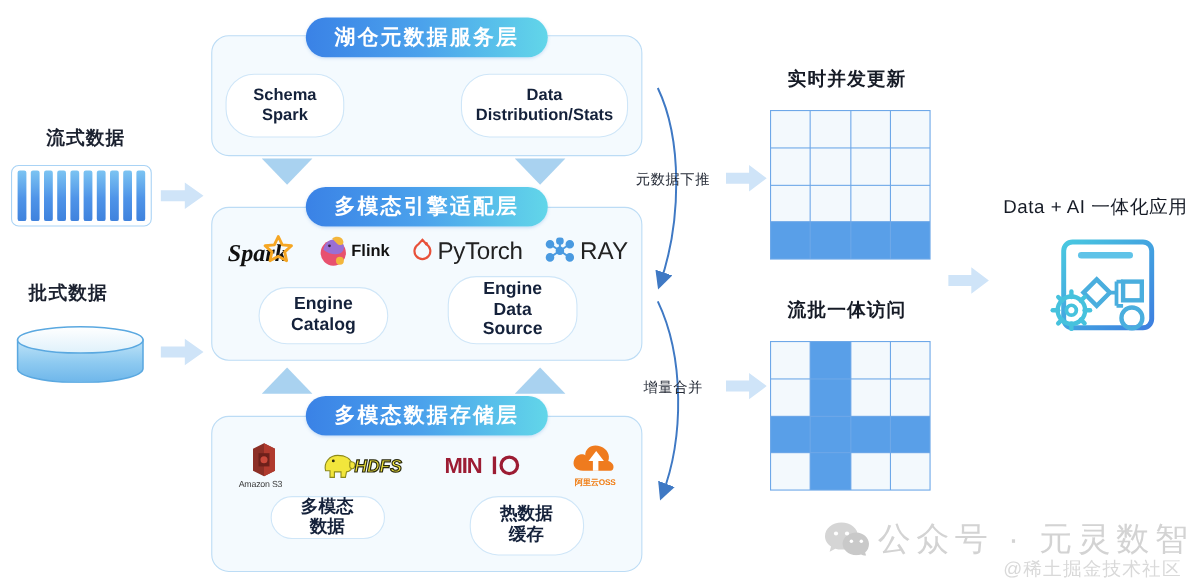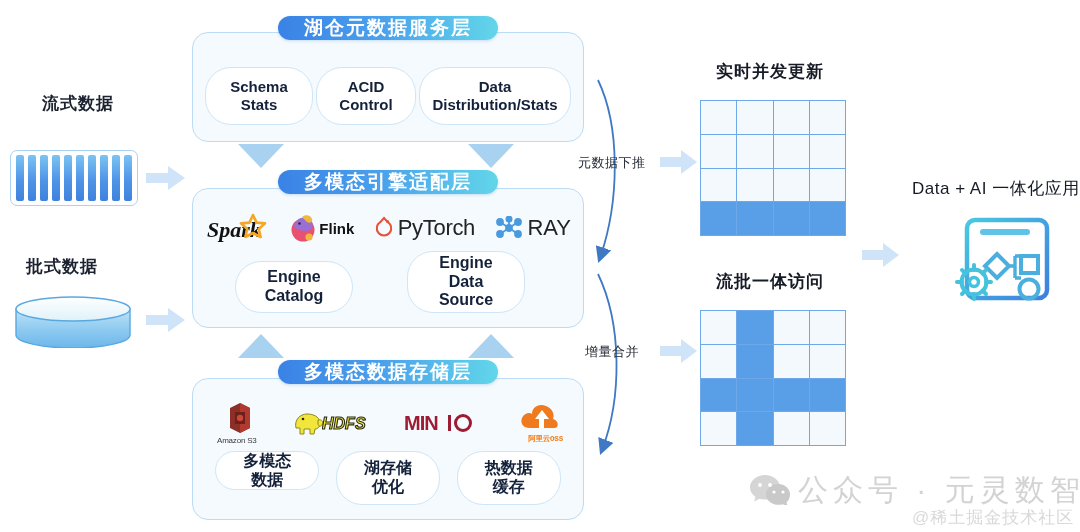--- a/index.html
+++ b/index.html
@@ -63,21 +63,21 @@
     width: 392px;
     border: 1.4px solid #bcdcf5;
     border-radius: 16px;
     background: #f4fafe;
     box-sizing: border-box;
   }
   .layer-pill {
     position: absolute;
     left: 50%;
     transform: translateX(-50%);
-    height: 24px;
+    height: 36px;
     border-radius: 18px;
     background: linear-gradient(90deg, #3a82e6 0%, #4ba2ec 48%, #62d6e9 100%);
     color: #ffffff;
     font-size: 19px;
     font-weight: bold;
     letter-spacing: 2px;
     display: flex;
     align-items: center;
     justify-content: flex-end;
     padding: 0 26px;
@@ -189,21 +189,21 @@
     white-space: nowrap;
   }
   .wm-main { font-size: 30px; letter-spacing: 5px; }
   .wm-sub  { font-size: 17px; letter-spacing: 1px; color: #d9d9d9; }
 </style>
 </head>
 <body>
 
 <div id="canvas">
 
-  <div class="src-title" style="left:42px; top:92px;">流式数据</div>
+  <div class="src-title" style="left:42px; top:114px;">流式数据</div>
 
   <div class="stream-box">
     <div class="stream-bar"></div>
       <div class="stream-bar"></div>
       <div class="stream-bar"></div>
     <div class="stream-bar"></div>
       <div class="stream-bar"></div>
       <div class="stream-bar"></div>
     <div class="stream-bar"></div>
       <div class="stream-bar"></div>
@@ -233,25 +233,21 @@
     <path d="M0 9 L22 9 L22 2 L39 14 L22 26 L22 19 L0 19 Z" fill="#cfe4f8"></path>
   </svg>
   <svg class="blockarrow" style="left:146px; top:306px; width:40px; height:28px;" viewBox="0 0 40 28">
     <path d="M0 9 L22 9 L22 2 L39 14 L22 26 L22 19 L0 19 Z" fill="#cfe4f8"></path>
   </svg>
 
   <div class="layer" style="top:32px; height:110px;">
     <div style="position:absolute; left:0; right:0; top:34px; display:flex; justify-content:space-between; padding:0 12px; box-sizing:border-box;">
       <div class="cap" style="width:108px; height:58px; font-size:15px;">
         <span style="white-space:pre-line;">Schema
-Stats</span>
-      </div>
-      <div class="cap" style="width:100px; height:58px; font-size:15px;">
-        <span style="white-space:pre-line;">ACID
-Control</span>
+Spark</span>
       </div>
       <div class="cap" style="width:152px; height:58px; font-size:15px;">
         <span style="white-space:pre-line;">Data
 Distribution/Stats</span>
       </div>
     </div>
   </div>
   <div class="layer-pill" style="left:388px; top:16px;">
     <span>湖仓元数据服务层</span>
   </div>
@@ -359,37 +355,33 @@
 
       <div class="logo-item">
         <svg width="80" height="24" viewBox="0 0 80 24">
           <text x="0" y="19" font-family="Liberation Sans, sans-serif" font-size="20" font-weight="bold" letter-spacing="-1" fill="#9c1c33">MIN</text>
           <rect x="44" y="4" width="3" height="16" fill="#9c1c33"></rect>
           <circle cx="59" cy="12" r="7.5" fill="none" stroke="#9c1c33" stroke-width="3"></circle>
         </svg>
 
       </div>
 
-      <div style="display:flex; flex-direction:column; align-items:flex-end;font-family:Liberation Mono, monospace;">
+      <div style="display:flex; flex-direction:column; align-items:center;">
         <svg width="44" height="32" viewBox="0 0 44 32">
           <path d="M11 26 C4 26 1 21 3 16 C5 11 11 10 13 12 C13 5 20 1 27 4 C33 6 36 12 34 17 C38 18 40 22 38 25 C37 26 35 26 33 26 Z" fill="#ef7b1e"></path>
           <path d="M23 8 L30 17 L25 17 L25 26 L20 26 L20 17 L16 17 Z" fill="#ffffff"></path>
         </svg>
         <div class="oss-label">阿里云OSS</div>
       </div>
     </div>
 
     <div style="position:absolute; left:0; right:0; top:72px; display:flex; justify-content:space-around; padding:0 14px; box-sizing:border-box;">
       <div class="cap" style="width:104px; height:39px; font-size:16px;">
         <span style="white-space:pre-line;">多模态
 数据</span>
-      </div>
-      <div class="cap" style="width:104px; height:54px; font-size:16px;">
-        <span style="white-space:pre-line;">湖存储
-优化</span>
       </div>
       <div class="cap" style="width:104px; height:54px; font-size:16px;">
         <span style="white-space:pre-line;">热数据
 缓存</span>
       </div>
     </div>
   </div>
   <div class="layer-pill" style="left:388px; top:360px;">
     <span>多模态数据存储层</span>
   </div>

